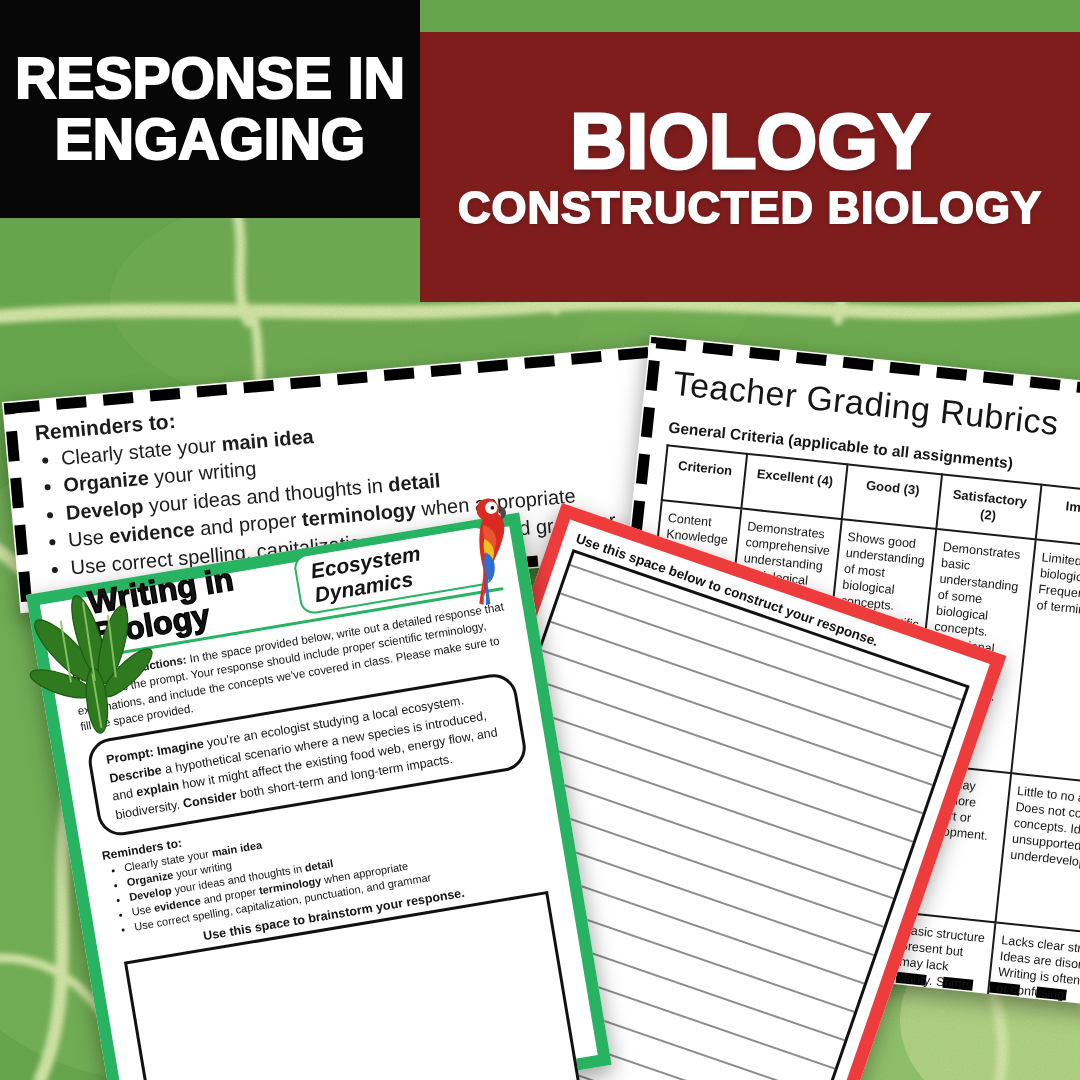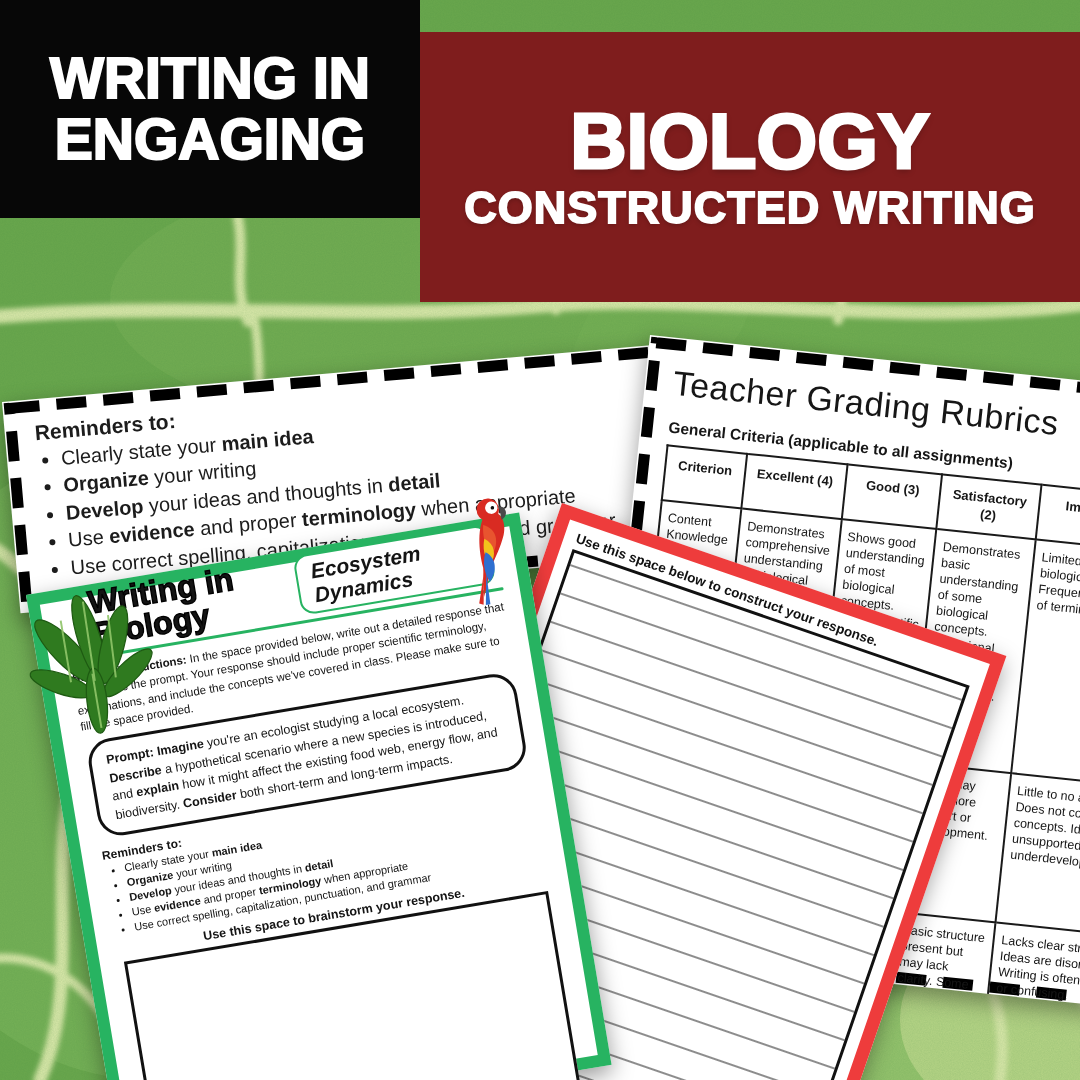--- a/index.html
+++ b/index.html
@@ -111,28 +111,28 @@
       <path d="M935,920 C985,950 1010,1010 1000,1080" stroke-width="11"></path>
       <path d="M940,925 C1000,930 1055,965 1090,1012" stroke-width="9"></path>
       <path d="M1080,730 C1030,760 1010,830 1040,900 C1055,935 1070,950 1088,962" stroke-width="10"></path>
       <path d="M255,322 C265,390 252,450 268,520" stroke-width="9"></path>
     </g>
     <rect width="1080" height="1080" filter="url(#grain)" opacity="0.45"></rect>
   </svg>
 
   <div class="black-box">
     <div class="t">
-      <div>WRITING IN</div>
+      <div>RESPONSE IN</div>
       <div>ENGAGING</div>
     </div>
   </div>
 
   <div class="green-box">
     <div class="l1">BIOLOGY</div>
-    <div class="l2">CONSTRUCTED WRITING</div>
+    <div class="l2">CONSTRUCTED BIOLOGY</div>
   </div>
 
 
   <div class="doc banner">
     <svg class="dash-svg" width="665" height="212" viewBox="0 0 665 212">
       <rect x="7" y="7" width="651" height="198" fill="#ffffff" stroke="#000000" stroke-width="11" stroke-dasharray="30 17"></rect>
     </svg>
     <div class="doc-content">
       <h3>Reminders to:</h3>
       <ul>

